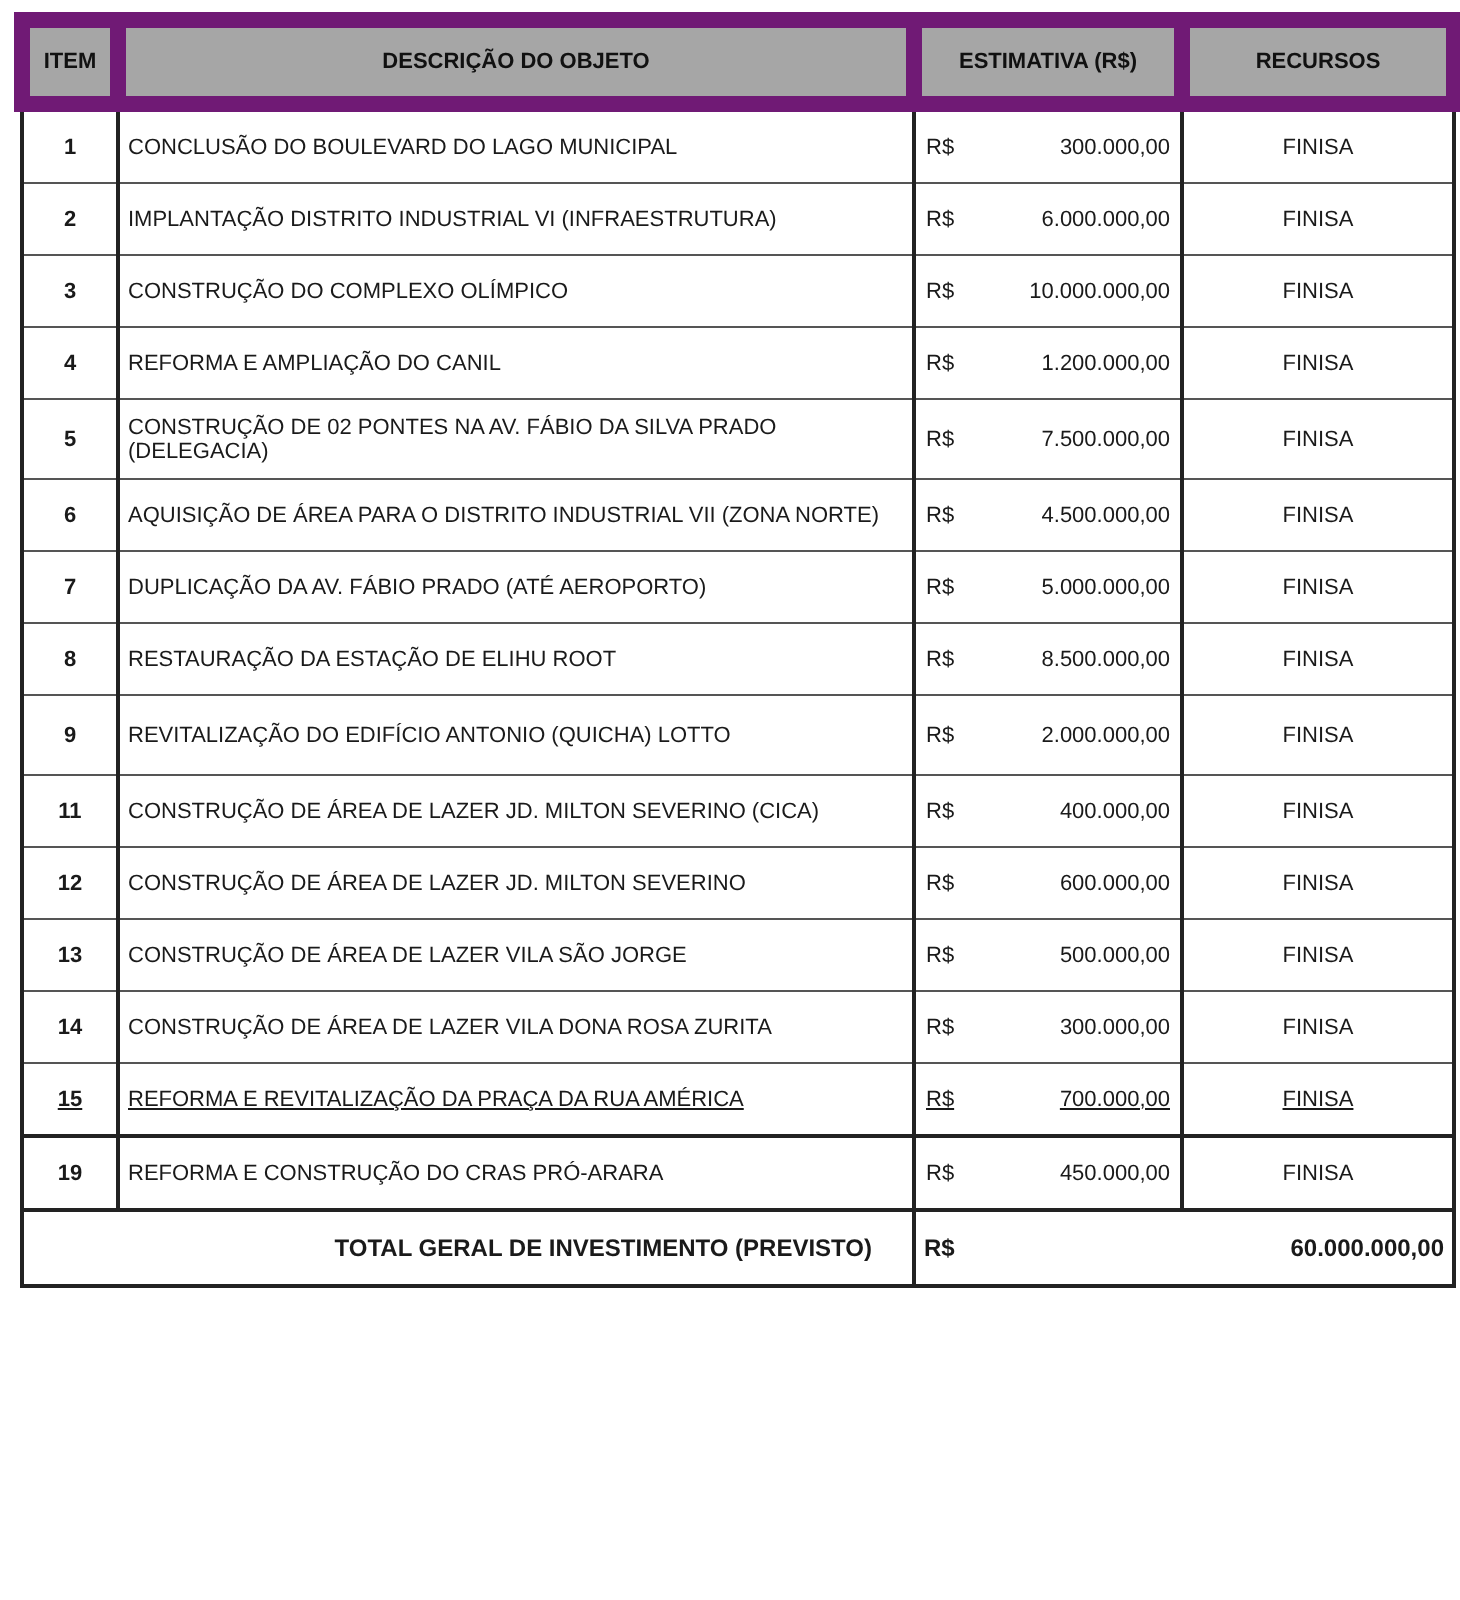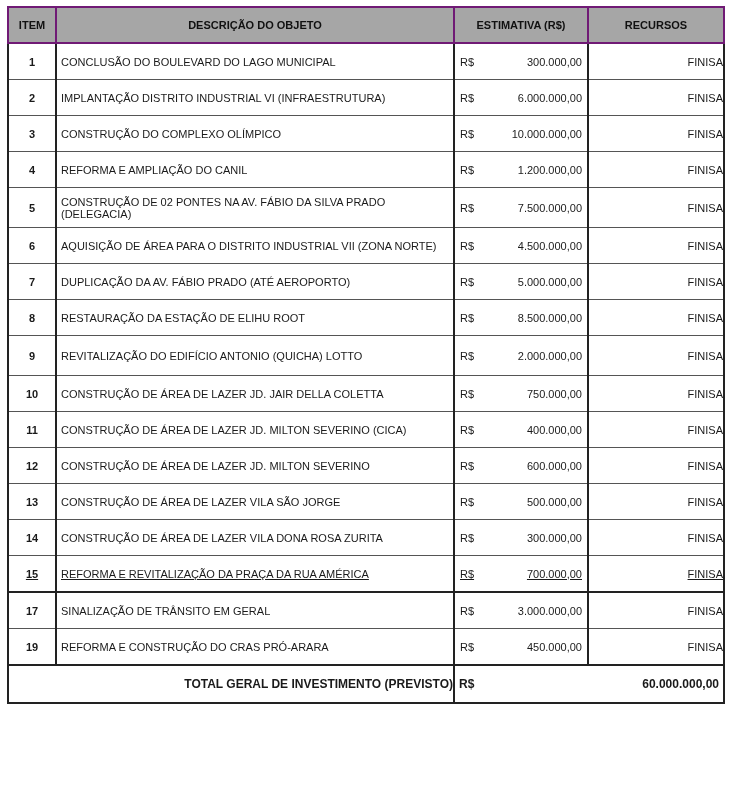--- a/index.html
+++ b/index.html
@@ -9,36 +9,36 @@
     border-collapse: collapse; table-layout: fixed;
     width: 716px;
     border: 2px solid #222;
   }
   col.c-item { width: 48px; }
   col.c-desc { width: 398px; }
   col.c-est { width: 134px; }
   col.c-rec { width: 136px; }
   th {
     background: #a6a6a6; font-weight: bold; font-size: 11px; color: #111;
-    height: 34px; border: 2px solid #701a75; text-align: center; padding: 0;
+    height: 34px; border: 8px solid #701a75; text-align: center; padding: 0;
   }
   td {
     font-size: 11px; border-left: 2px solid #222; border-right: 2px solid #222;
     border-bottom: 1.5px solid #555; padding: 0; vertical-align: middle;
   }
   tr.row td { height: 35px; }
   tr.row.tall td { height: 39px; }
   td.item { text-align: center; font-weight: bold; font-size: 11px; }
   td.desc { padding-left: 4px; line-height: 12px; }
   td.est { padding: 0 5px; }
   .est-wrap { display: flex; justify-content: space-between; align-items: center; }
-  td.rec { text-align: right; }
+  td.rec { text-align: center; }
   tr.sep-dark td { border-bottom: 2px solid #222; text-decoration: underline; }
   tr.total td { height: 36px; border-top: 2px solid #222; border-bottom: 2px solid #222; font-weight: bold; font-size: 12px; }
-  td.total-label { text-align: right; padding-right: 0; border-radius: 13px; }
+  td.total-label { text-align: right; padding-right: 20px; border-radius: 13px; }
   td.total-value { padding: 0 4px; }
   .total-wrap { display: flex; justify-content: space-between; align-items: center; }
 </style>
 </head>
 <body>
 
 <table class="budget">
   <colgroup>
     <col class="c-item">
       <col class="c-desc">
@@ -147,31 +147,20 @@
         <td class="desc">REVITALIZAÇÃO DO EDIFÍCIO ANTONIO (QUICHA) LOTTO</td>
         <td class="est">
           <div class="est-wrap">
             <span>R$</span>
             <span>2.000.000,00</span>
           </div>
         </td>
         <td class="rec">FINISA</td>
       </tr>
       <tr class="row">
-        <td class="item">10</td>
-        <td class="desc">CONSTRUÇÃO DE ÁREA DE LAZER JD. JAIR DELLA COLETTA</td>
-        <td class="est">
-          <div class="est-wrap">
-            <span>R$</span>
-            <span>750.000,00</span>
-          </div>
-        </td>
-        <td class="rec">FINISA</td>
-      </tr>
-      <tr class="row">
         <td class="item">11</td>
         <td class="desc">CONSTRUÇÃO DE ÁREA DE LAZER JD. MILTON SEVERINO (CICA)</td>
         <td class="est">
           <div class="est-wrap">
             <span>R$</span>
             <span>400.000,00</span>
           </div>
         </td>
         <td class="rec">FINISA</td>
       </tr>
@@ -208,31 +197,20 @@
         </td>
         <td class="rec">FINISA</td>
       </tr>
       <tr class="row sep-dark">
         <td class="item">15</td>
         <td class="desc">REFORMA E REVITALIZAÇÃO DA PRAÇA DA RUA AMÉRICA</td>
         <td class="est">
           <div class="est-wrap">
             <span>R$</span>
             <span>700.000,00</span>
-          </div>
-        </td>
-        <td class="rec">FINISA</td>
-      </tr>
-      <tr class="row">
-        <td class="item">17</td>
-        <td class="desc">SINALIZAÇÃO DE TRÂNSITO EM GERAL</td>
-        <td class="est">
-          <div class="est-wrap">
-            <span>R$</span>
-            <span>3.000.000,00</span>
           </div>
         </td>
         <td class="rec">FINISA</td>
       </tr>
       <tr class="row">
         <td class="item">19</td>
         <td class="desc">REFORMA E CONSTRUÇÃO DO CRAS PRÓ-ARARA</td>
         <td class="est">
           <div class="est-wrap">
             <span>R$</span>

